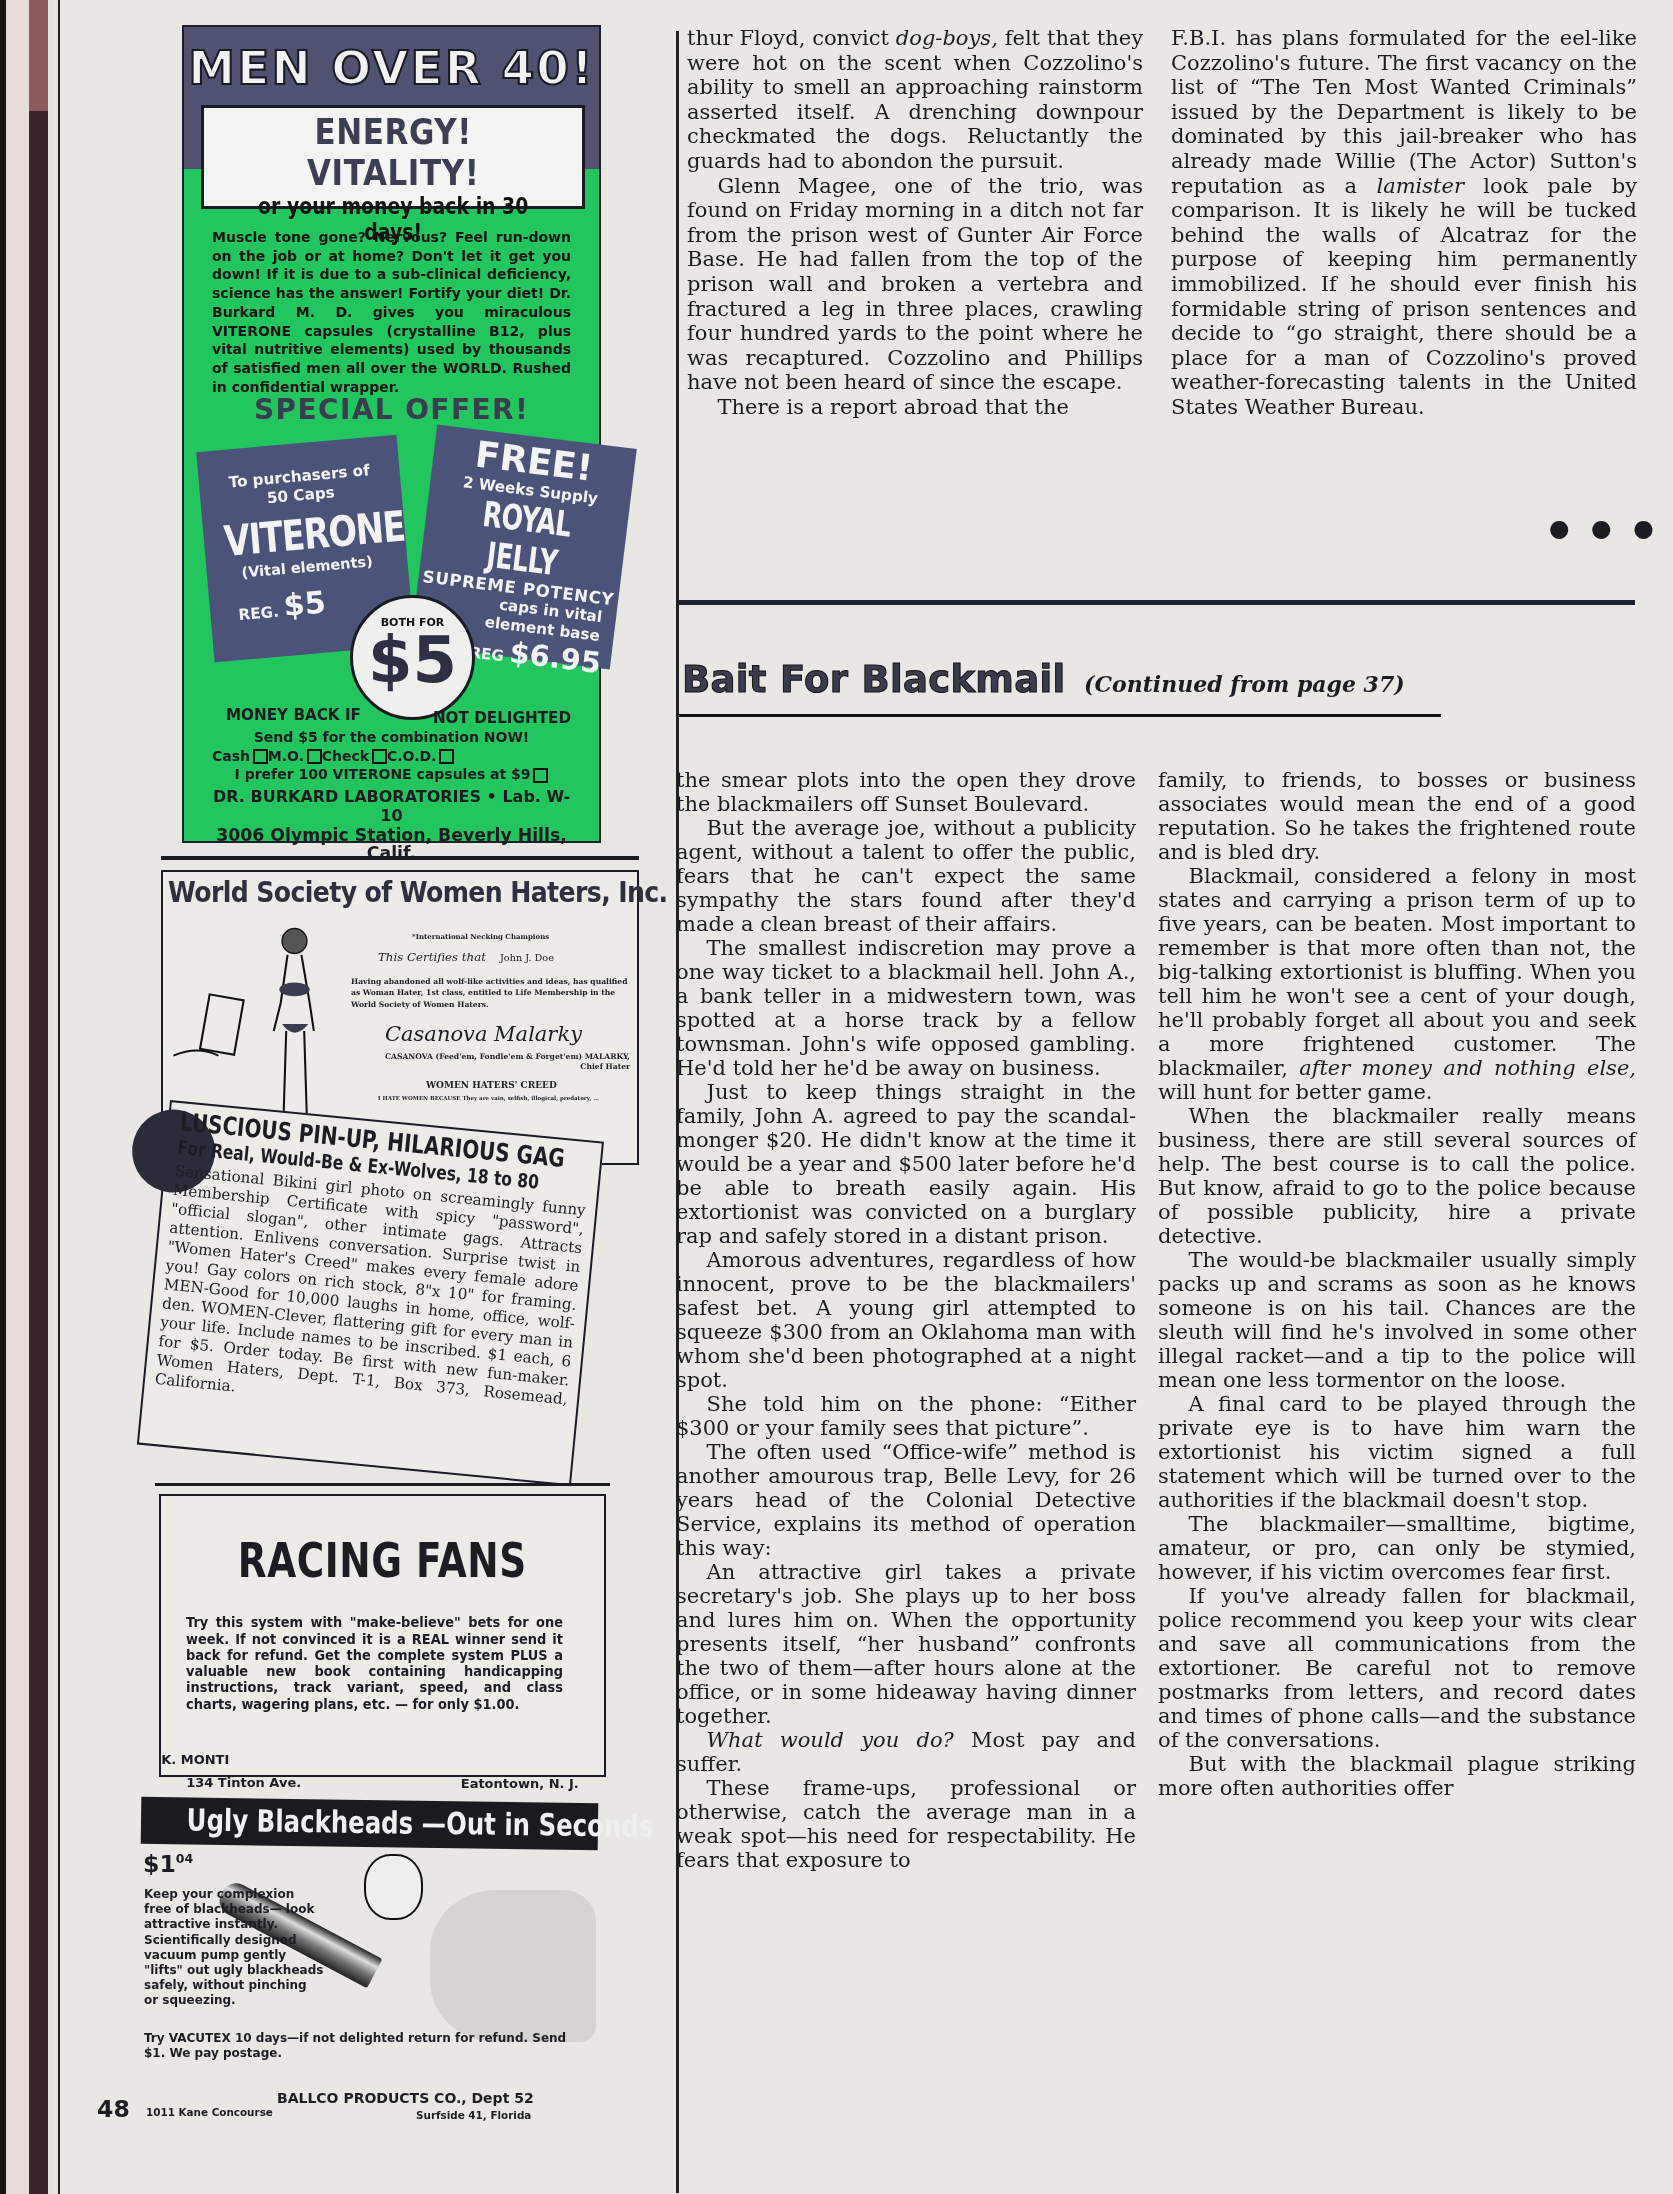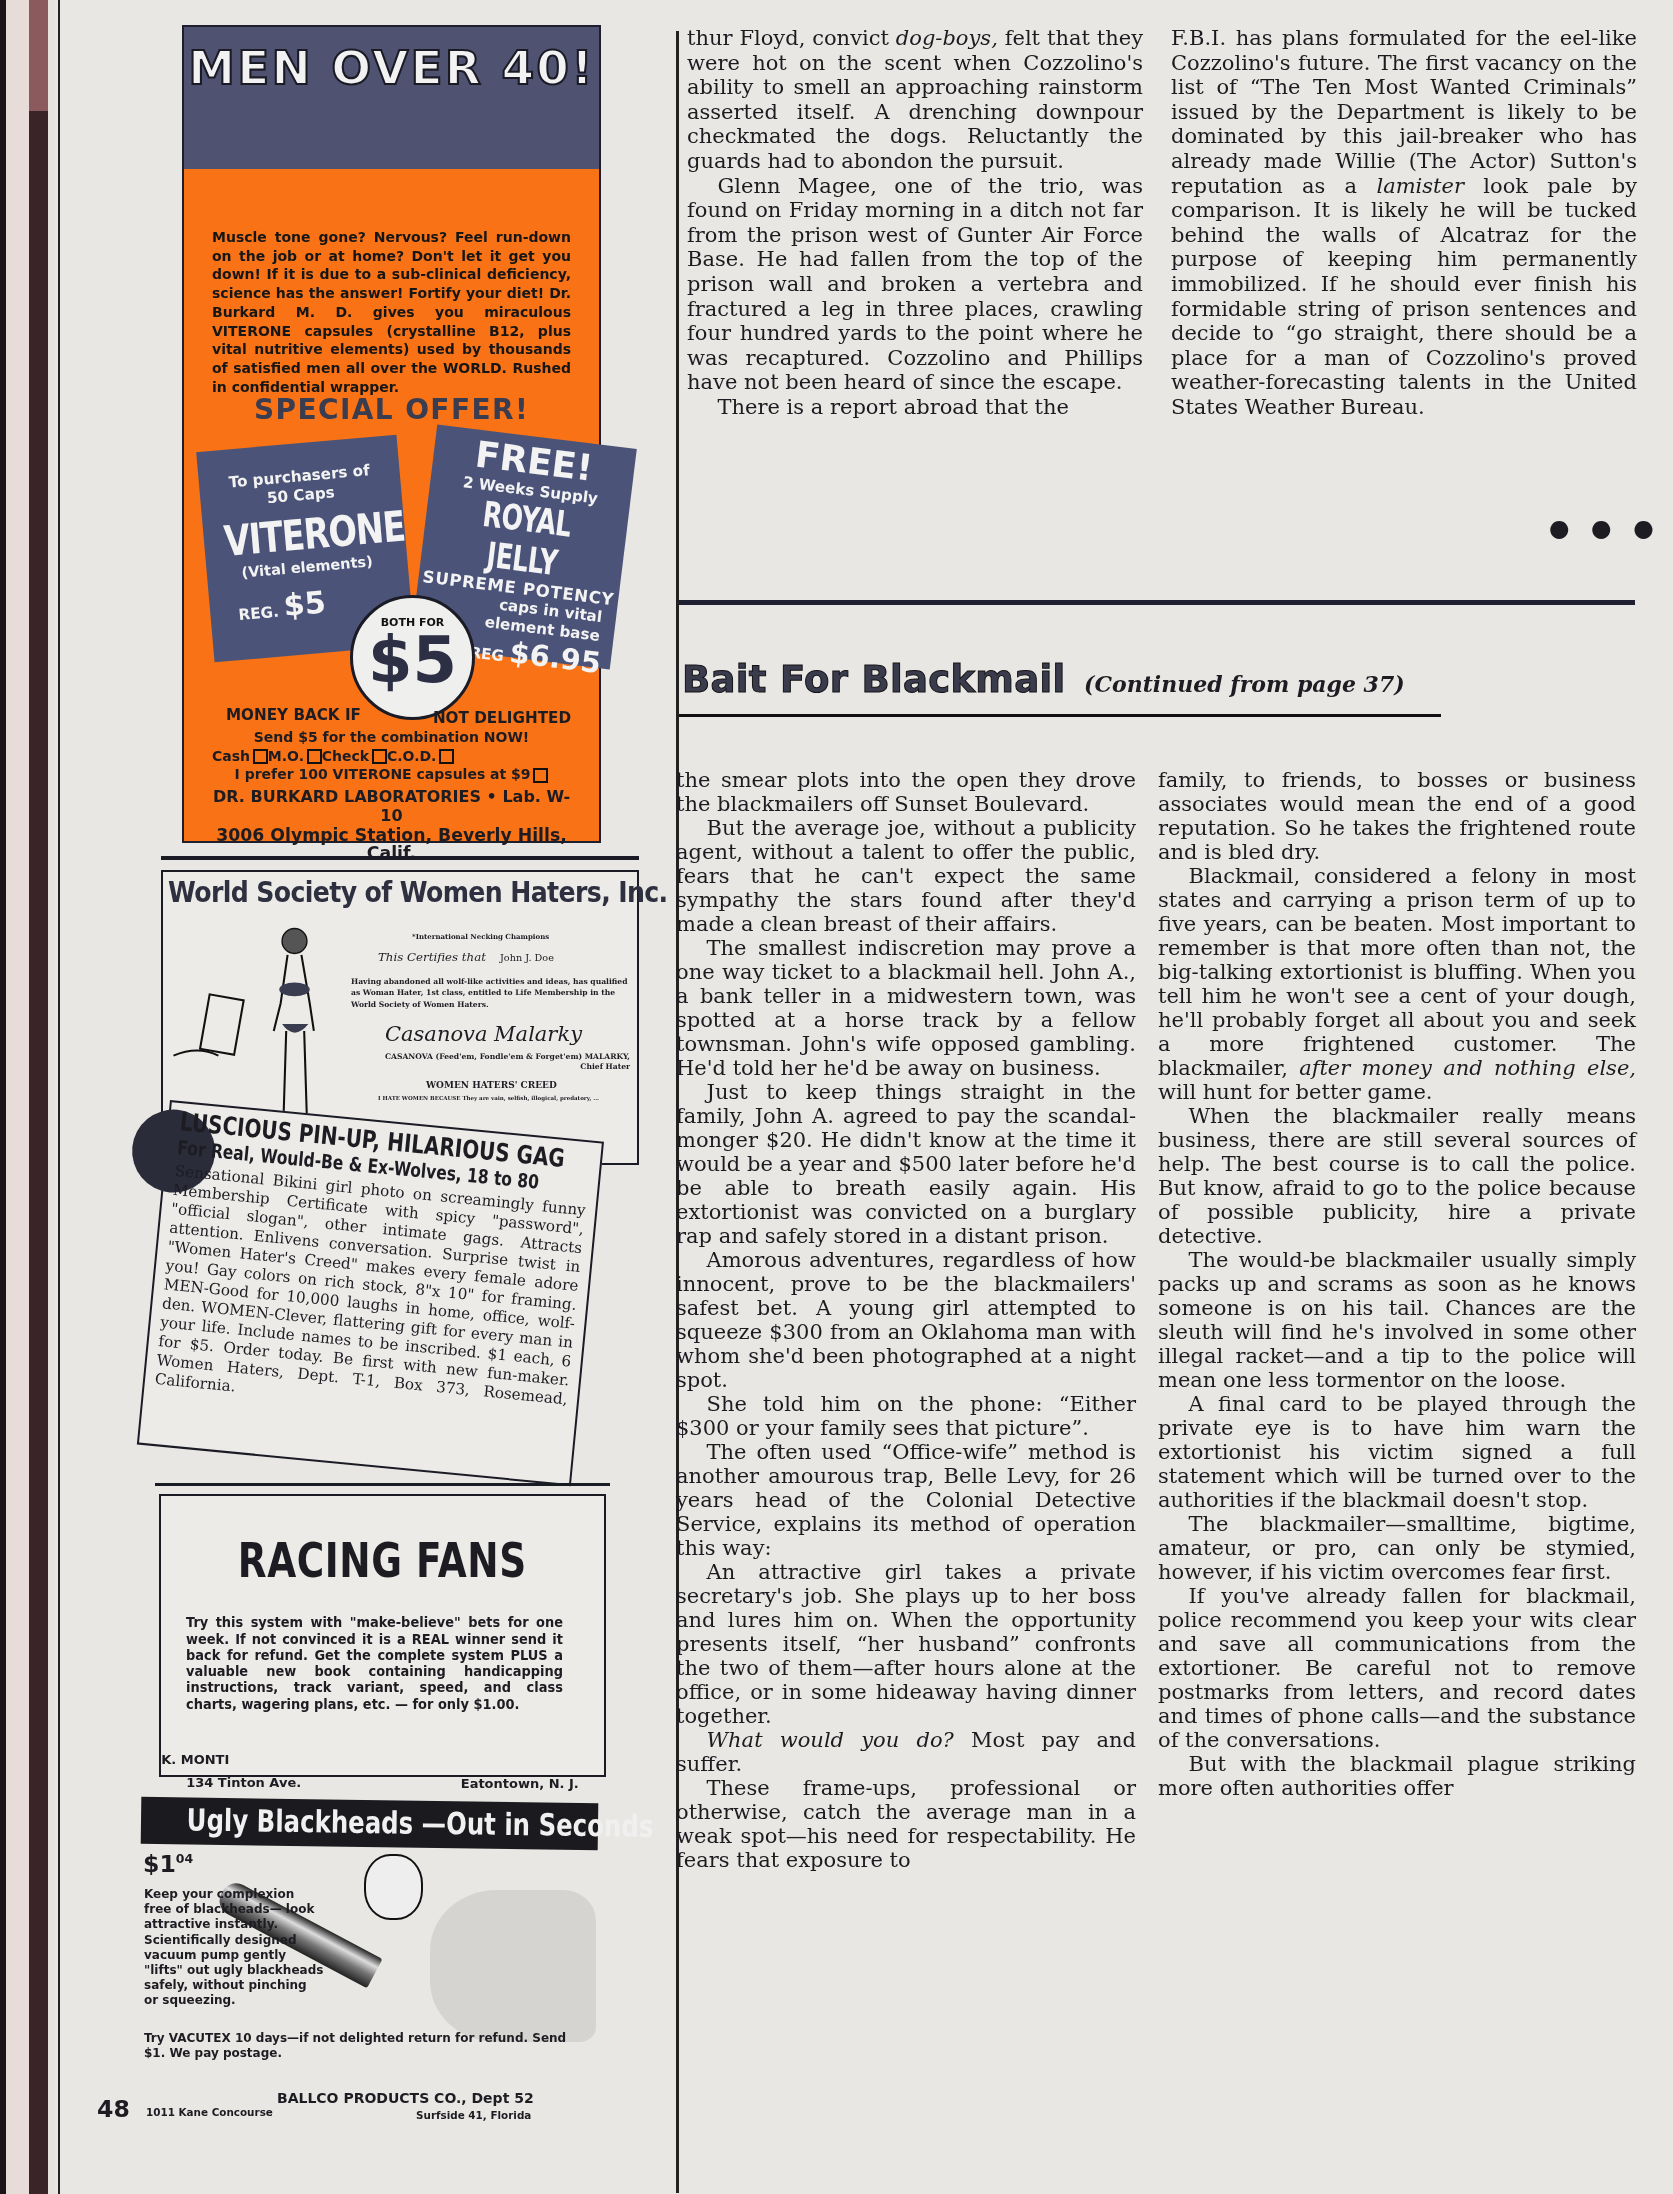--- a/index.html
+++ b/index.html
@@ -10,21 +10,21 @@
   }
   
   .binding { position:absolute; left:0; top:0; width:55px; height:2194px;
     background:linear-gradient(90deg,#1a1416 0 5.5px,#e8dcd9 5.5px 29px,#3a2428 29px 48px,#e6e2de 48px 55px); }
   .binding .pink { position:absolute; left:29px; top:0; width:19.4px; height:111px; background:#8a5a5c; }
   .page-edge { position:absolute; left:58px; top:0; width:2.1px; height:2194px; background:#222; }
 
   .abs { position:absolute; }
 
   
-  .ad1 { left:182px; top:25px; width:419px; height:818px; border:2.8px solid #1d1f2c; background:#f97316; box-sizing:border-box; }
+  .ad1 { left:182px; top:25px; width:419px; height:818px; border:2.8px solid #1d1f2c; background:#22c55e; box-sizing:border-box; }
   .ad1 .head { height:142px; background:#4f5270; position:relative; }
   .ad1 .title { position:absolute; top:12.5px; left:0; right:0; text-align:center;
     font-family:"DejaVu Sans", sans-serif; font-weight:900; font-size:47px; color:#f2f2f2;
     letter-spacing:2.1px; -webkit-text-stroke:2.1px #1b1b26; }
   .ad1 .energy-box { position:absolute; left:16.6px; right:14px; top:78px; height:104px; background:#f4f4f2; border:3.5px solid #1b1b26; box-sizing:border-box; }
   .ad1 .energy { text-align:center; font-family:"DejaVu Sans", sans-serif; font-weight:bold; font-size:36px; color:#3c3e54; margin-top:2.8px; letter-spacing:0.7px; transform:scaleX(0.86); }
   .ad1 .money { text-align:center; font-family:"DejaVu Sans", sans-serif; font-weight:bold; font-size:23px; color:#111; transform:scaleX(0.82); }
   .ad1 .copy { position:absolute; left:28px; right:28px; top:201px; font-family:"DejaVu Sans", sans-serif; font-weight:bold; font-size:14px; line-height:18.7px; text-align:justify; color:#161616; }
   .ad1 .special { position:absolute; top:366px; left:0; right:0; text-align:center; font-family:"DejaVu Sans", sans-serif; font-weight:900; font-size:28px; color:#3a3c50; letter-spacing:1.4px; }
   .ad1 .panel-left { position:absolute; left:21px; top:416px; width:201px; height:211px; background:#4b5478; transform:rotate(-5deg); color:#f3f3f3; font-family:"DejaVu Sans", sans-serif; text-align:center; }
@@ -123,20 +123,24 @@
 
 <div class="binding">
     <div class="pink"></div>
   </div>
 <div class="page-edge"></div>
 
 <div class="abs ad1">
   <div class="head">
     <div class="title">MEN OVER 40!</div>
   </div>
+  <div class="energy-box">
+    <div class="energy">ENERGY! VITALITY!</div>
+    <div class="money">or your money back in 30 days!</div>
+  </div>
   <div class="copy">Muscle tone gone? Nervous? Feel run-down on the job or at home? Don't let it get you down! If it is due to a sub-clinical deficiency, science has the answer! Fortify your diet! Dr. Burkard M. D. gives you miraculous VITERONE capsules (crystalline B12, plus vital nutritive elements) used by thousands of satisfied men all over the WORLD. Rushed in confidential wrapper.</div>
   <div class="special">SPECIAL OFFER!</div>
 
   <div class="panel-left">
     <div class="pl-small"><span>To purchasers of</span><br><span>50 Caps</span></div>
     <div class="pl-brand">VITERONE</div>
     <div class="pl-vital">(Vital elements)</div>
     <div class="pl-price"><span>REG.</span> <b>$5</b></div>
   </div>
   <div class="panel-right">

